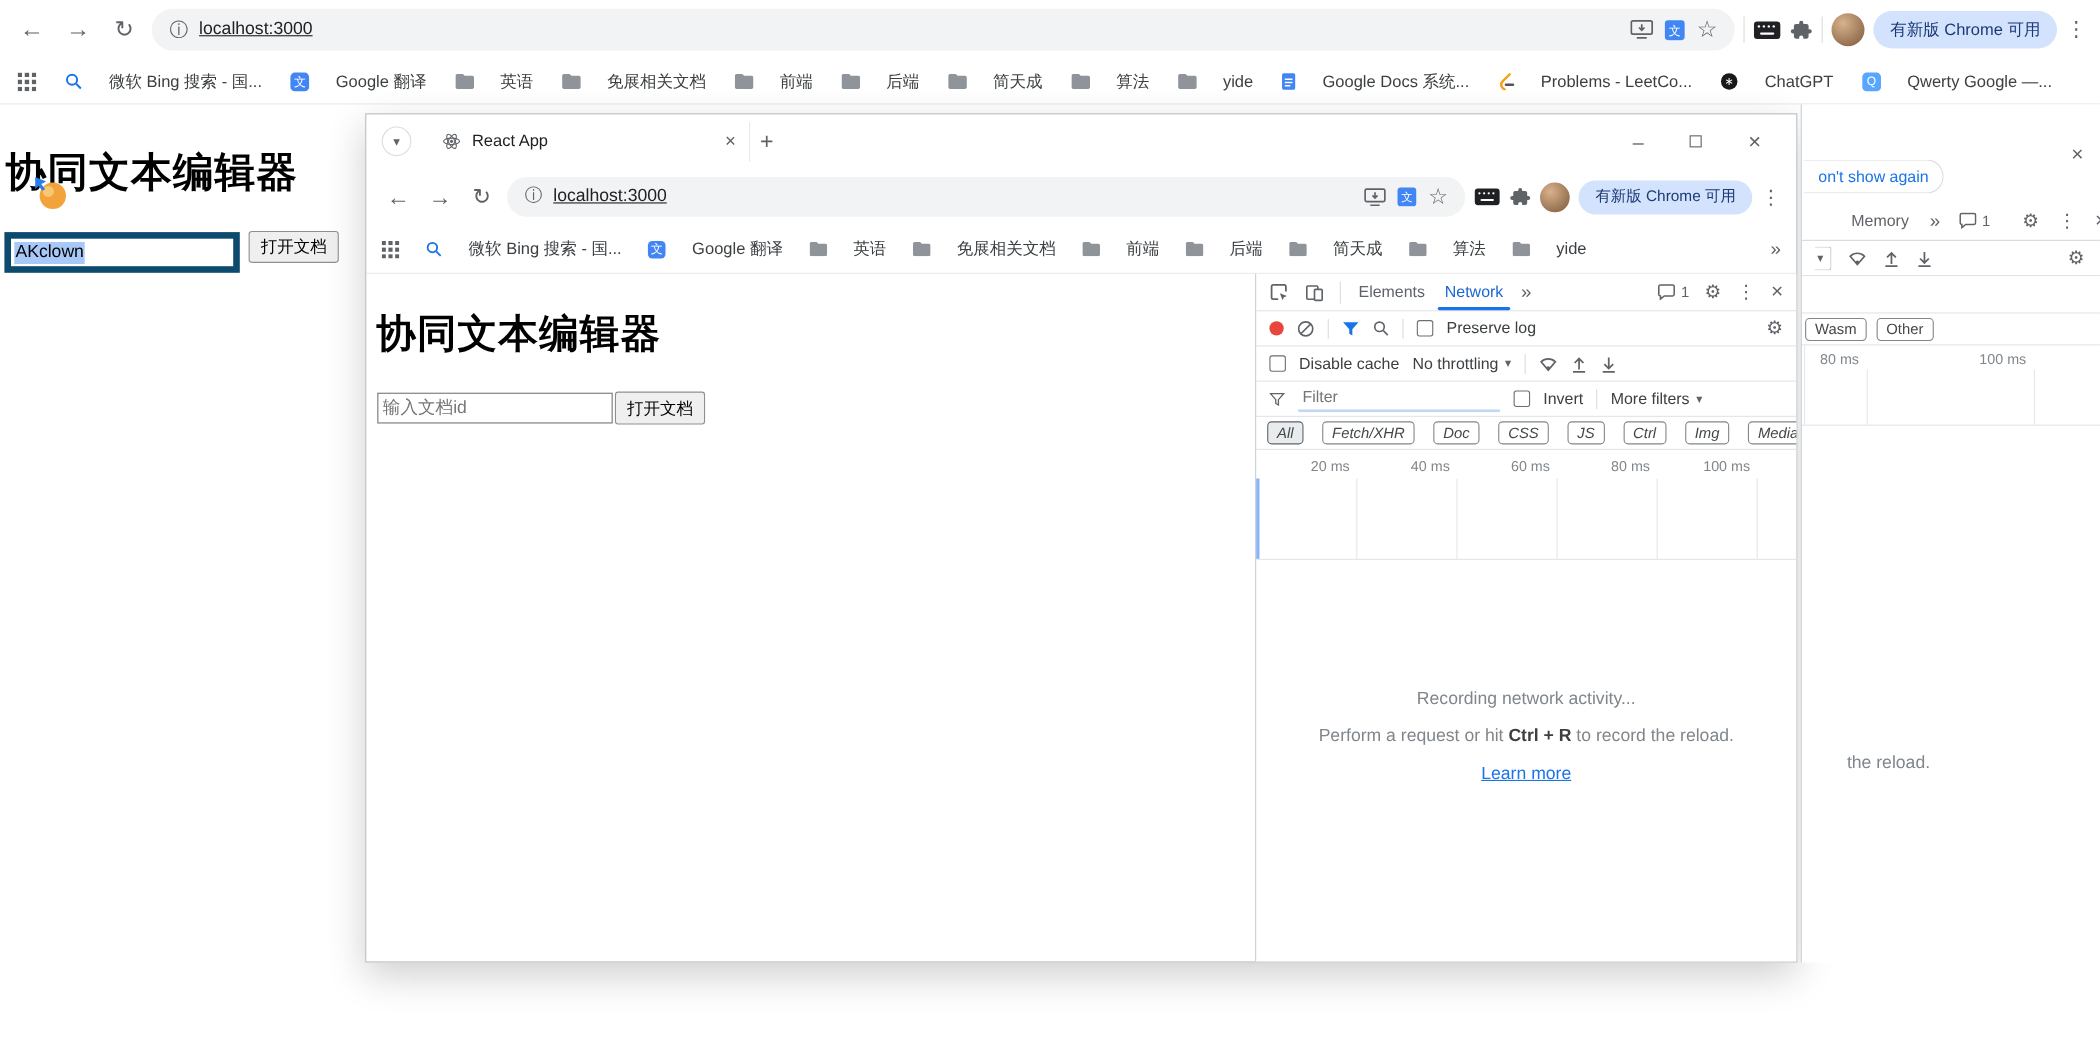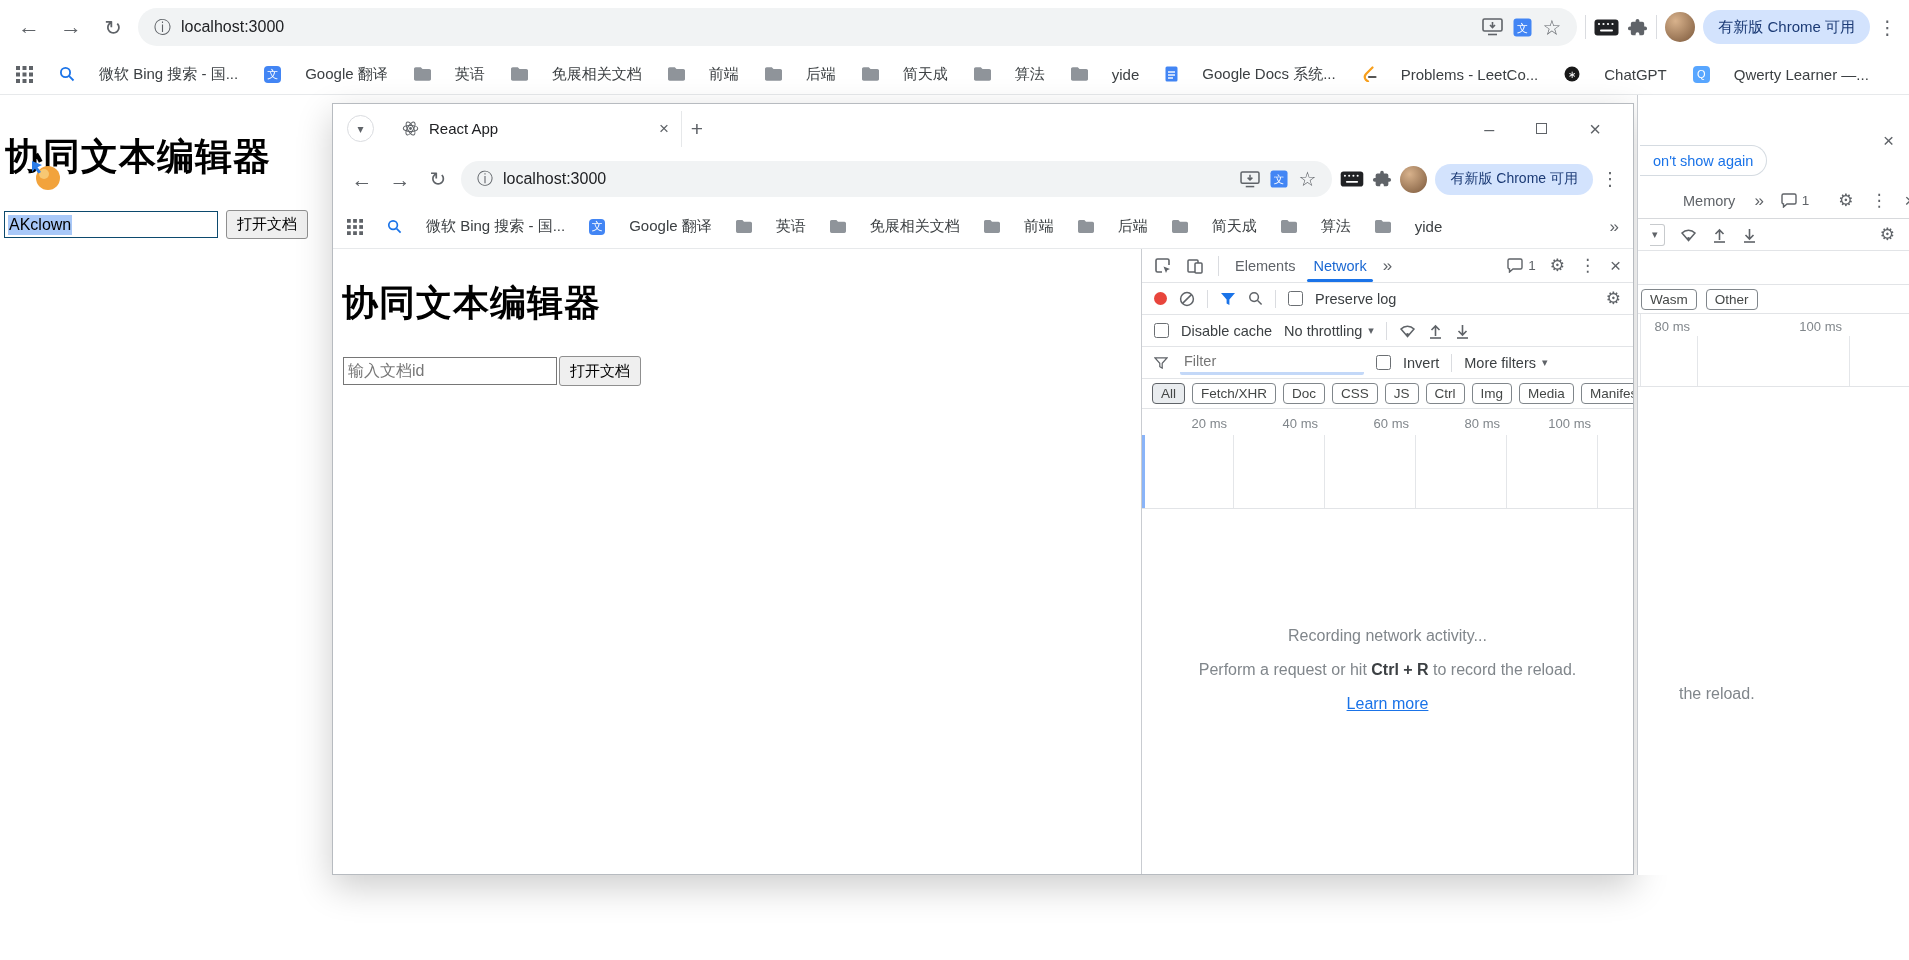--- a/index.html
+++ b/index.html
@@ -11,37 +11,37 @@
   .spacer { flex:1; }
   .glyph { font-size:20px; line-height:1; color:#5f6368; user-select:none; }
   .ibtn { display:flex; align-items:center; justify-content:center; width:34px; height:34px; border-radius:50%; color:#5f6368; }
   .divider { width:1px; height:24px; background:#dadce0; }
 
   
   .outer-toolbar { position:absolute; left:0; top:0; width:1909px; height:54px;
     display:flex; align-items:center; gap:8px; padding:0 12px; background:#fff; }
   .omnibox { flex:1; display:flex; align-items:center; gap:10px; height:38px;
     border-radius:19px; background:#f1f3f4; padding:0 16px; min-width:0; }
-  .omnibox .url { font-size:16px; color:#202124; }
+  .omnibox .url { font-size:16px; color:#202124;text-decoration:underline; }
   .avatar { width:30px; height:30px; border-radius:50%;
     background:radial-gradient(circle at 35% 30%, #d8b28c, #7a573a); flex:none; }
   .update-pill { display:flex; align-items:center; height:34px; padding:0 15px;
     border-radius:17px; background:#d3e3fd; color:#1b3a75; font-size:15px; white-space:nowrap; }
   .outer-bookmarks { position:absolute; left:0; top:54px; width:1909px; height:41px;
     display:flex; align-items:center; gap:26px; padding:0 16px; background:#fff;
     border-bottom:1px solid #e7e9eb; font-size:15px; color:#3c4043; }
   .bm { display:flex; align-items:center; gap:24px; white-space:nowrap; }
   .sq-ic { width:17px; height:17px; border-radius:4px; display:flex; align-items:center;
     justify-content:center; color:#fff; font-size:11px; flex:none; }
 
   
   .outer-title { position:absolute; left:5px; top:132px; font-size:37px; font-weight:bold; color:#000; letter-spacing:1px; }
   .collab-cursor { position:absolute; left:28px; top:158px; }
-  .fake-input { position:absolute; left:4px; top:211px; width:214px; height:27px;
-    border:1px solid #0c4a6e; background:#fff; display:flex; align-items:center;
+  .fake-input { position:absolute; left:4px; top:211px; width:214px; height:37px;
+    border:6px solid #0c4a6e; background:#fff; display:flex; align-items:center;
     padding:0 3px; font-size:16px; }
   .fake-input .selected { background:#a8c8f8; color:#000; padding:1px 1px; }
   .btn { display:inline-flex; align-items:center; justify-content:center;
     background:#efefef; border:1px solid #8f8f8f; border-radius:3px;
     font-size:15px; color:#000; padding:0 10px;
     font-family:"Liberation Sans","DejaVu Sans",sans-serif; }
   .outer-open-btn { position:absolute; left:226px; top:210px; height:29px; }
 
   
   .inner-window { position:absolute; left:332px; top:103px; width:1302px; height:772px;
@@ -84,21 +84,21 @@
   .dt-controls { height:32px; }
   .rec-dot { width:13px; height:13px; border-radius:50%; background:#e8453c; flex:none; }
   .cbx { width:15px; height:15px; border:1.4px solid #6b6f73; border-radius:2.5px; background:#fff; flex:none; }
   .dt-lbl { white-space:nowrap; }
   .dt-throttle { height:32px; }
   .dd { display:flex; align-items:center; gap:6px; color:#3c4043; white-space:nowrap; }
   .dd .ar { font-size:11px; color:#5f6368; }
   .dt-filterrow { height:32px; }
   .filter-input { width:184px; color:#757575; border-bottom:3px solid #c3d8f8;
     border-radius:2px; padding:2px 4px 3px; }
-  .dt-chips { height:30px; gap:7px; padding:0 10px; overflow:hidden; }
+  .dt-chips { height:30px; gap:17px; padding:0 10px; overflow:hidden;font-style:italic; }
   .chip { border:1px solid #80868b; border-radius:4px; padding:2px 8px; font-size:13.5px;
     color:#444746; white-space:nowrap; background:#fff; }
   .chip.active { background:#e9ecef; border-color:#5f6368; }
   .dt-timeline { height:100px; position:relative; border-bottom:1px solid #e2e4e7; flex:none; }
   .tick { position:absolute; top:7px; font-size:13px; color:#80868b;text-align:center; }
   .gline { position:absolute; top:26px; bottom:0; width:1px; background:#e4e6e9; }
   .gline.full { top:0; }
   .bluebar { position:absolute; left:0; top:26px; bottom:0; width:3px; background:#8ab4f8; }
   .dt-empty { flex:1; display:flex; flex-direction:column; align-items:center;
     padding-top:110px; color:#80868b; font-size:16px; line-height:34px; text-align:center; }
@@ -294,21 +294,21 @@
     <span>
         <svg width="16" height="16" viewBox="0 0 16 16">
           <circle cx="8" cy="8" r="7.5" fill="#191919"></circle>
           <text x="8" y="11.6" font-size="10" fill="#fff" text-anchor="middle">∗</text>
         </svg>
       </span>
     <span>ChatGPT</span>
   </span>
   <span class="bm">
     <span class="sq-ic" style="background:#58a6ff;">Q</span>
-    <span>Qwerty Learner —...</span>
+    <span>Qwerty Google —...</span>
   </span>
   <span class="spacer"></span>
   <span class="glyph" style="font-size:18px;">»</span>
 </div>
 
 <h1 class="outer-title">协同文本编辑器</h1>
 <span class="collab-cursor">
   <svg width="34" height="34" viewBox="0 0 34 34">
     <circle cx="20" cy="20" r="12" fill="#f2a33c"></circle>
     <circle cx="16" cy="16" r="5" fill="#f7c873"></circle>

